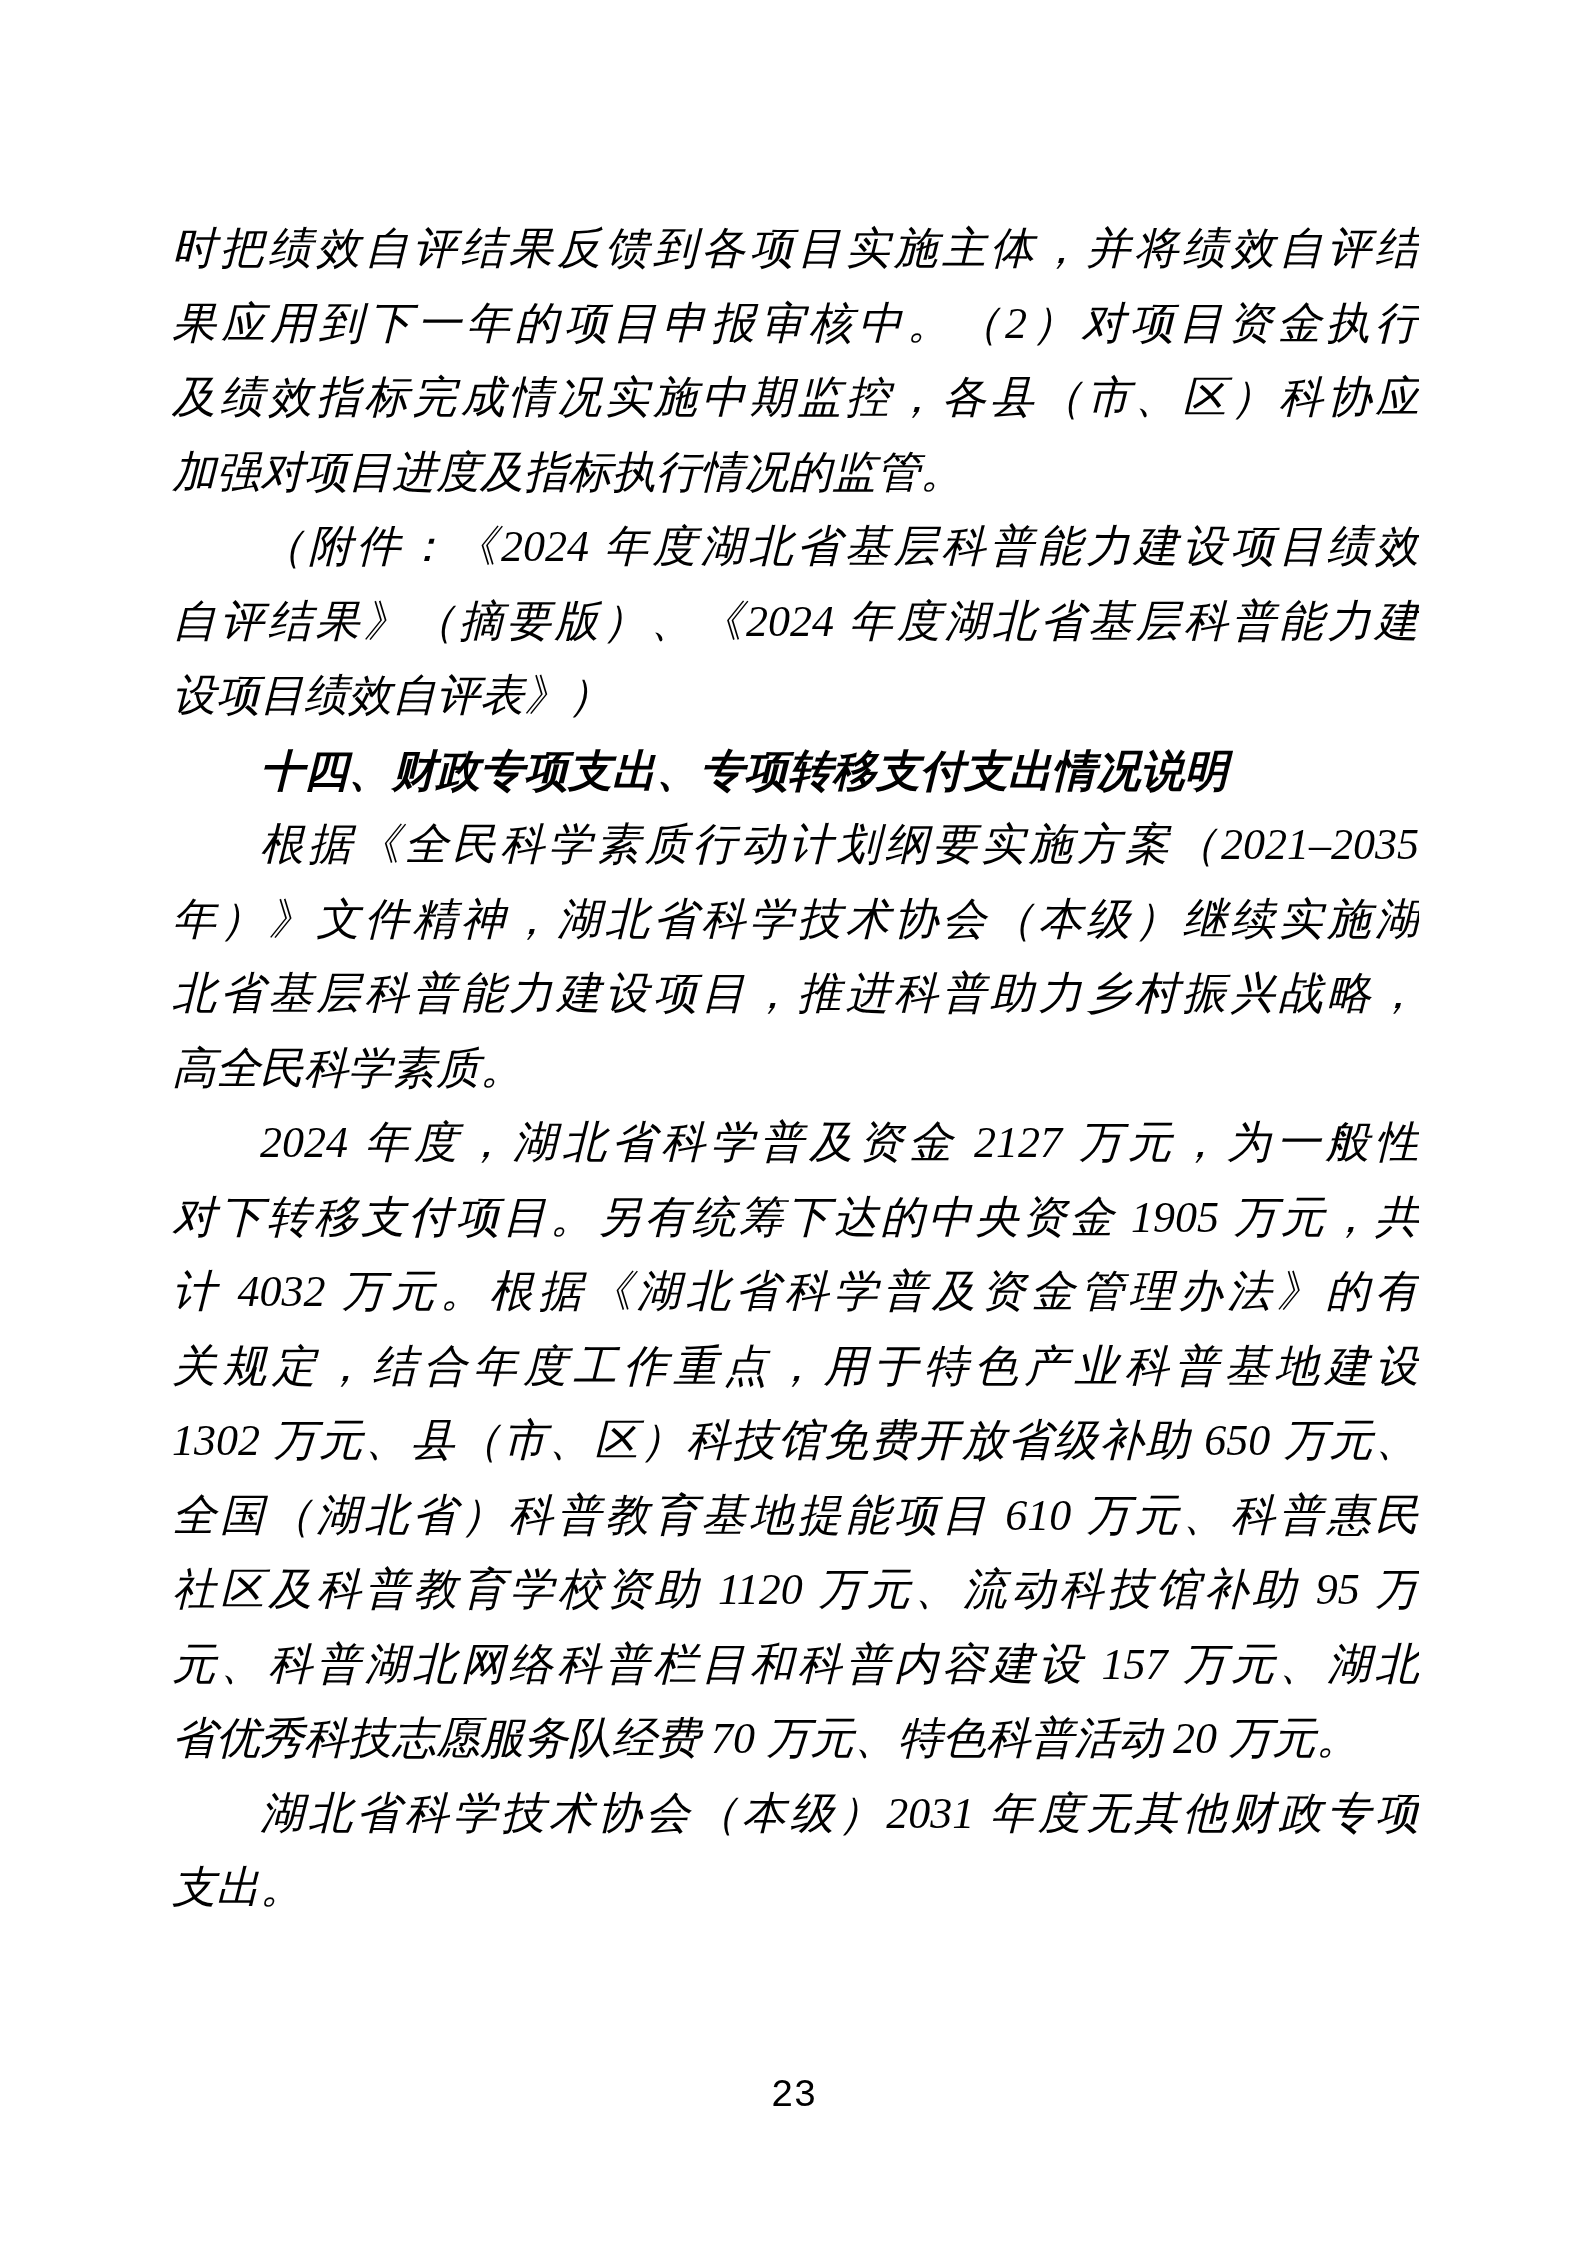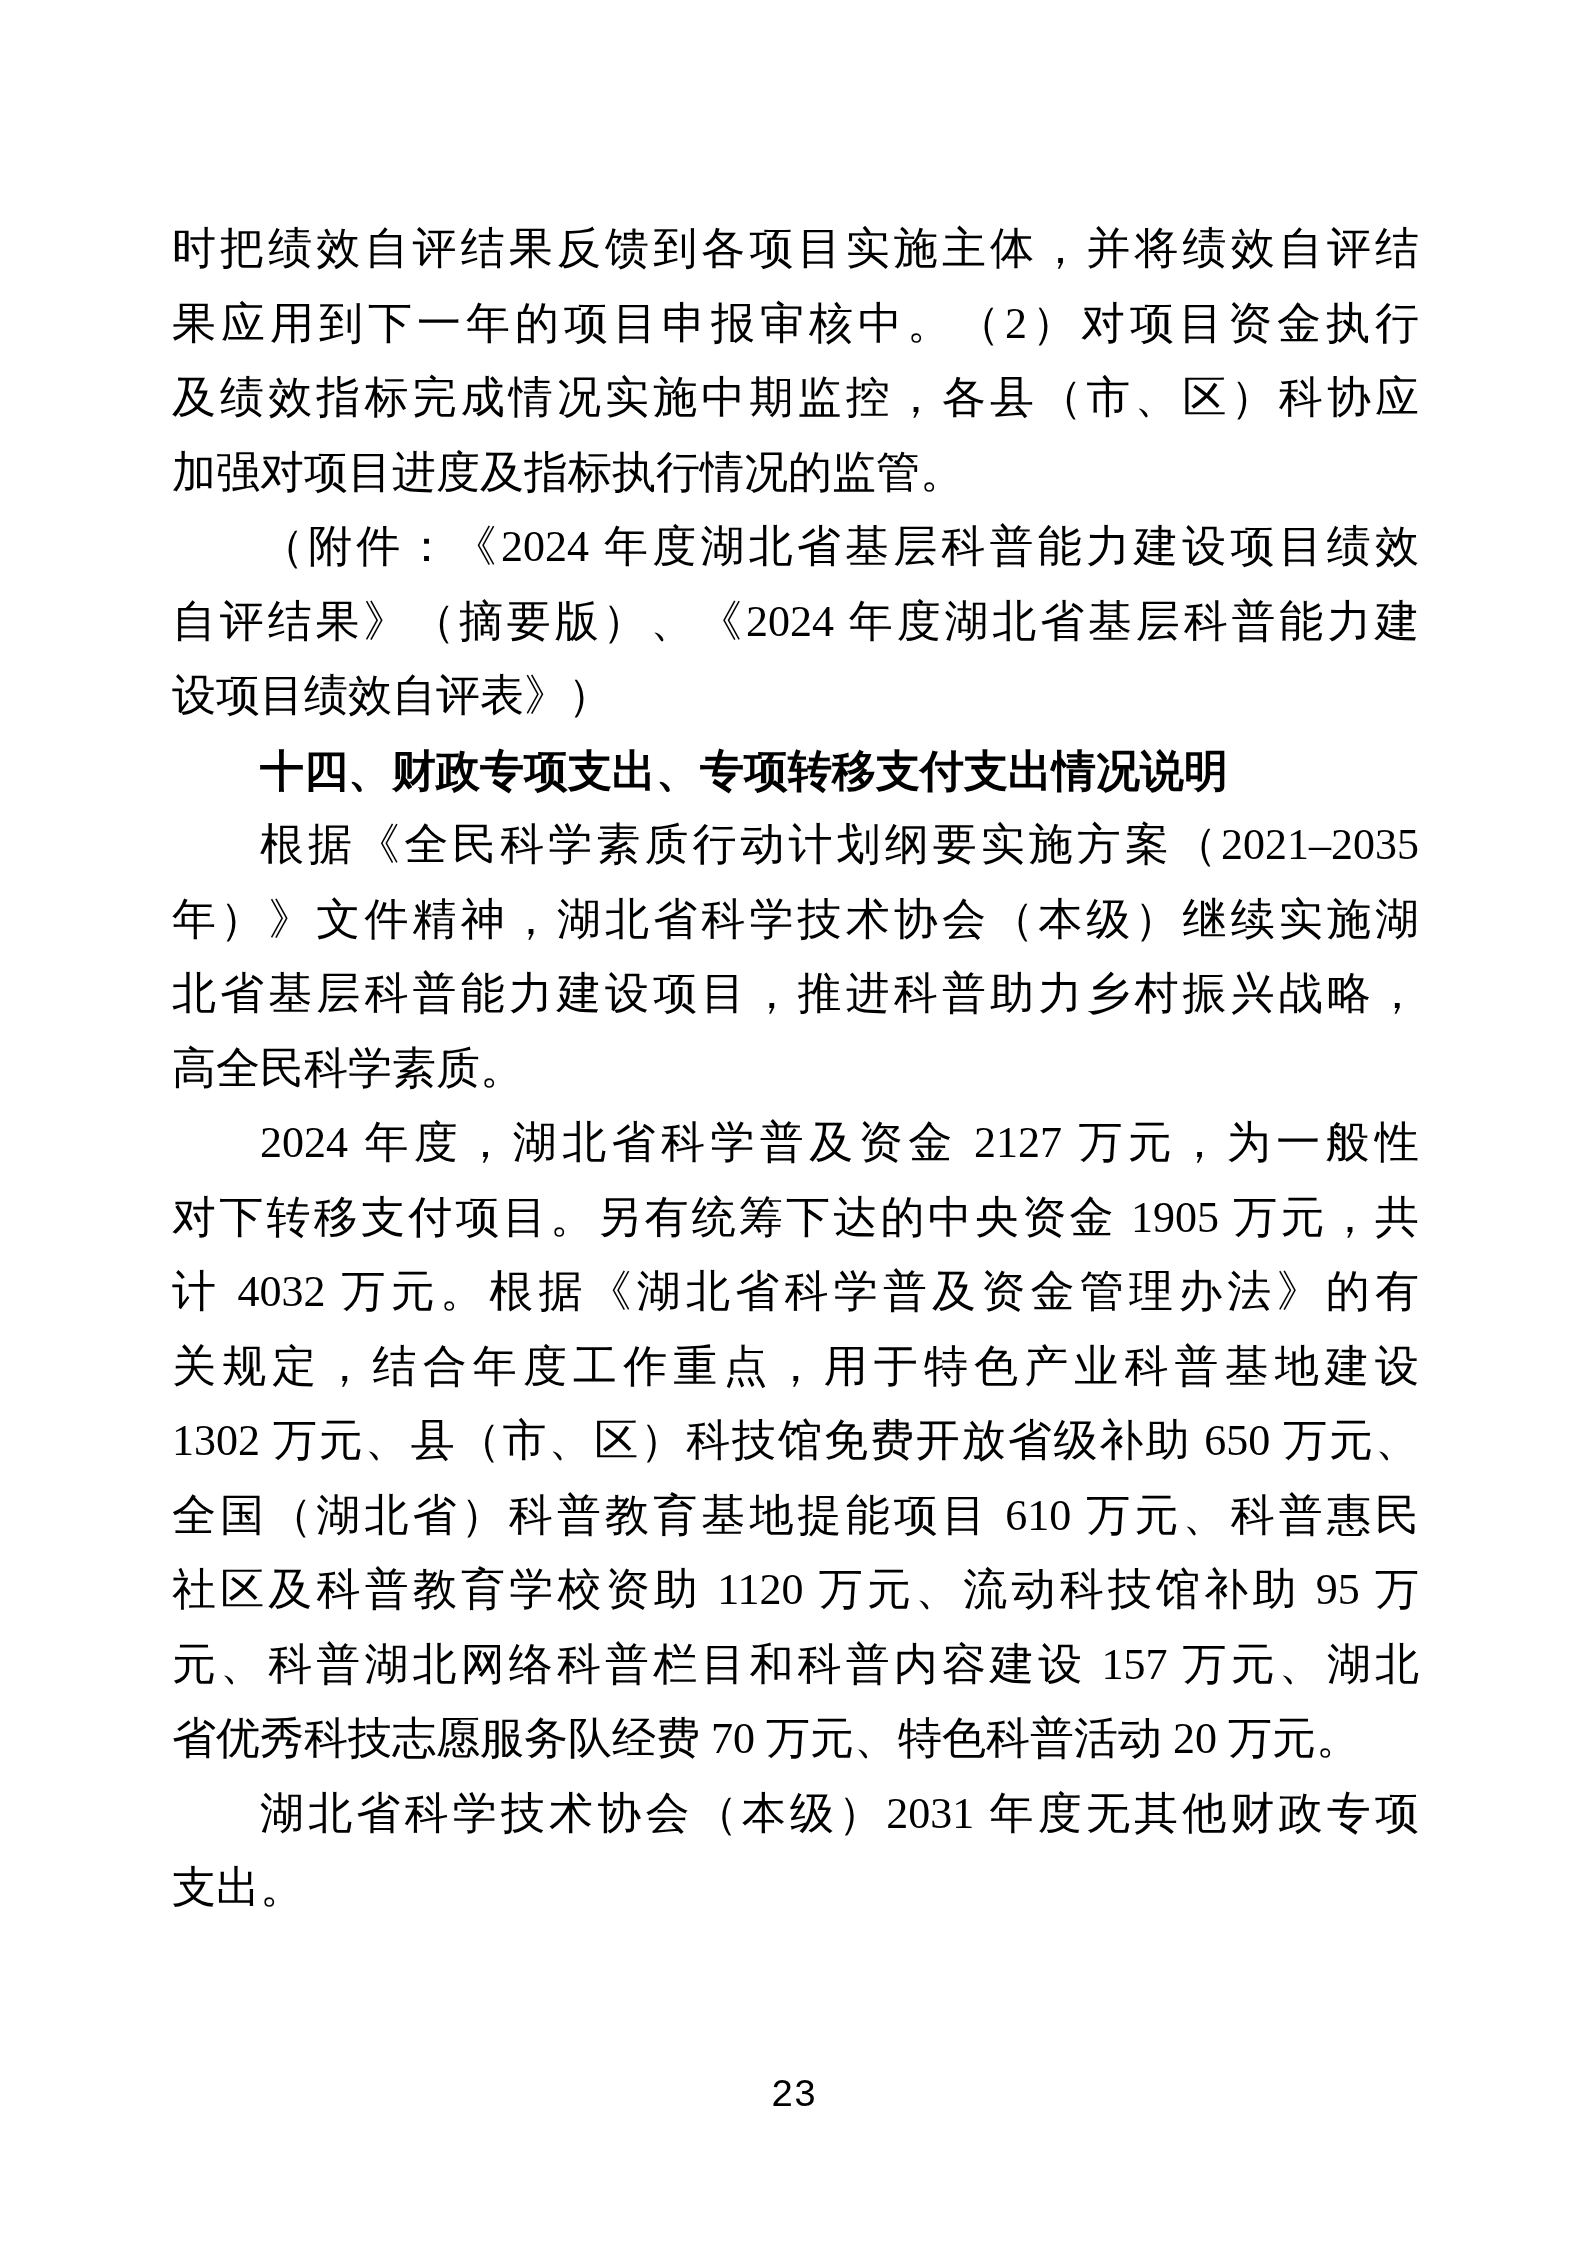--- a/index.html
+++ b/index.html
@@ -28,20 +28,21 @@
   }
   .line {
     font-size: 44px;
     height: 74.5px;
     line-height: 74.5px;
     text-align: justify;
     text-align-last: justify;
     overflow: hidden;
     white-space: normal;
     color: #000000;
+    font-style: italic;
   }
   .line.indent {
     text-indent: 88px;
   }
   .line.para-end {
     text-align: center;
     text-align-last: left;
   }
   .line.heading {
     font-family: "Liberation Sans", sans-serif;

